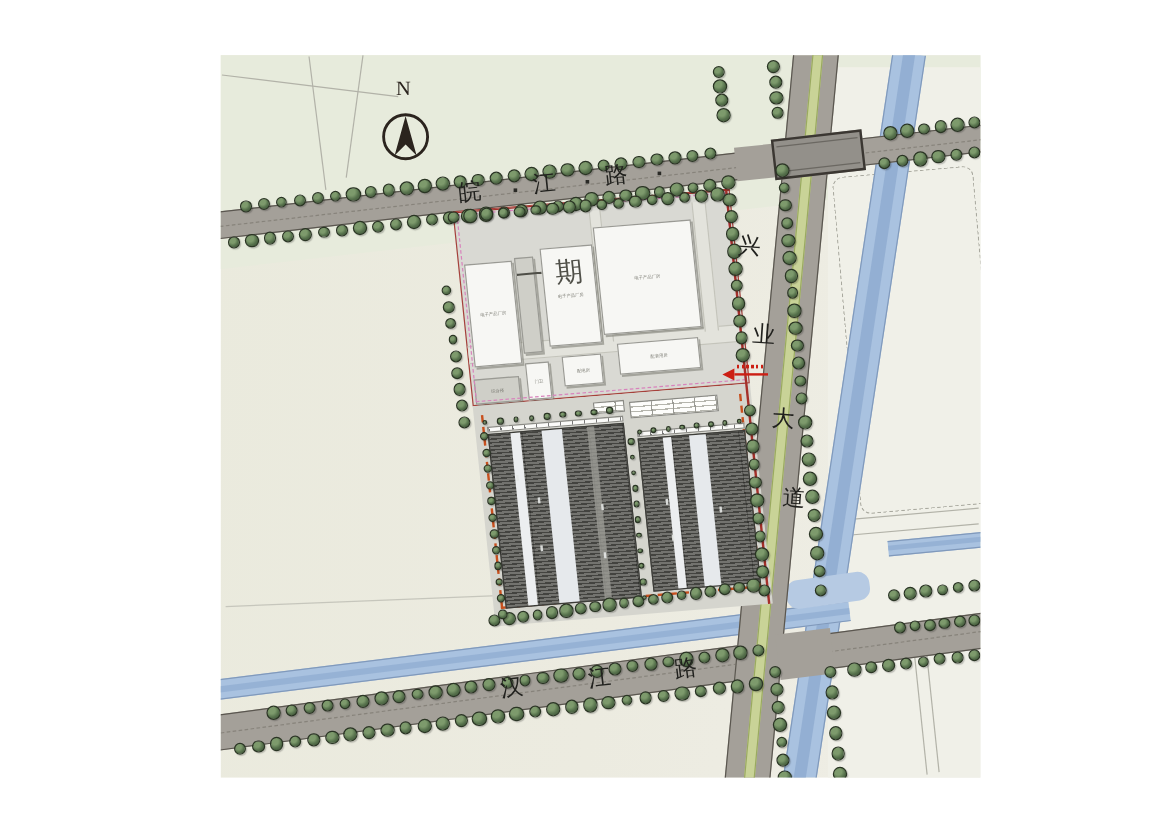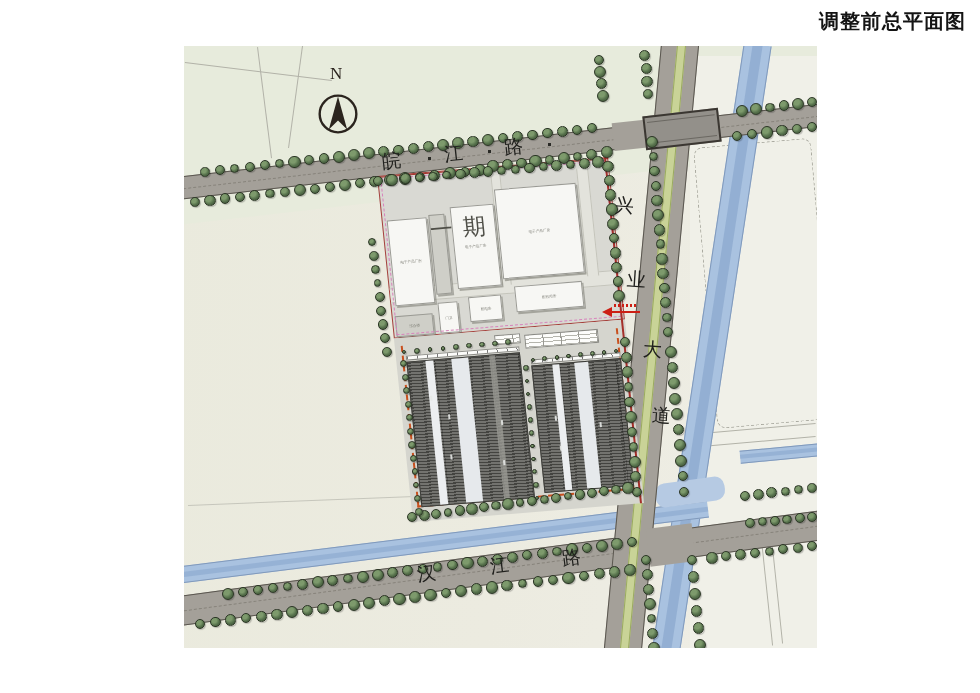--- a/index.html
+++ b/index.html
@@ -69,21 +69,20 @@
   
   .ent-tri{position:absolute;width:0;height:0;border-top:5px solid transparent;border-bottom:5px solid transparent;border-right:10px solid #cc1f14;z-index:7;}
   .ent-line{position:absolute;height:2px;background:#cc1f14;z-index:7;}
   .ent-text{position:absolute;height:3px;z-index:7;background:repeating-linear-gradient(90deg,#cc1f14 0 2px,transparent 2px 4px);}
 </style>
 </head>
 <body>
 
 <div class="page">
 
-  <div class="title">调整前总平面图</div>
 
   <div class="plan">
 
     <div class="tint-top"></div>
     <div class="tint-right"></div>
 
     <div class="pline" style="left:74px;top:1px;width:112px;transform:rotate(82.8deg);"></div>
     <div class="pline" style="left:119px;top:0px;width:103px;transform:rotate(97.8deg);"></div>
     <div class="pline" style="left:1px;top:16px;width:148px;transform:rotate(7deg);"></div>
     <div class="pline" style="left:4px;top:459px;width:227px;transform:rotate(-2.3deg);background:#c6c6bc;"></div>

